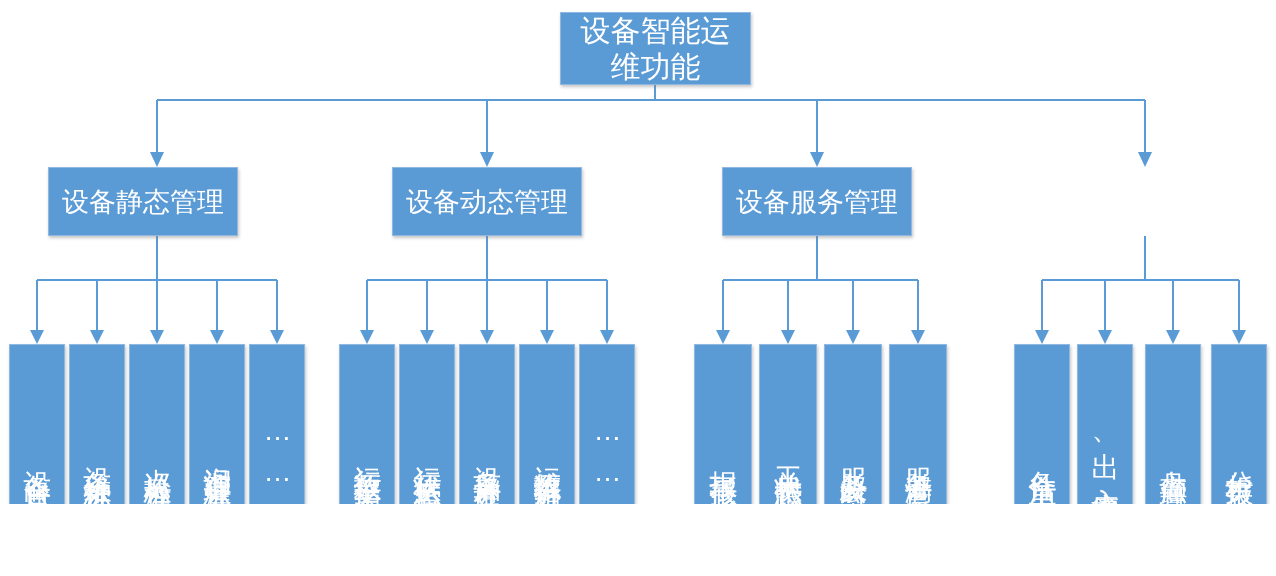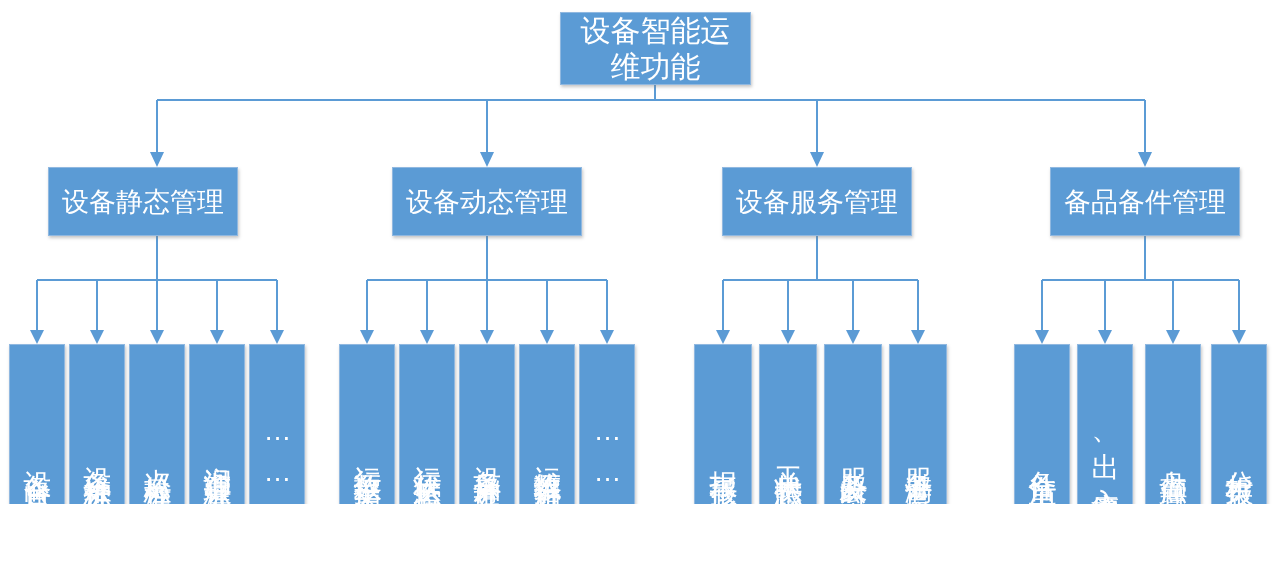--- a/index.html
+++ b/index.html
@@ -131,23 +131,20 @@
 
   <div class="node branch-node" style="left:48px;">
     <span>设备静态管理</span>
   </div>
   <div class="node branch-node" style="left:722px;">
     <span>设备服务管理</span>
   </div>
   <div class="node branch-node" style="left:392px;">
     <span>设备动态管理</span>
   </div>
-  <div class="node branch-node" style="left:1050px;">
-    <span>备品备件管理</span>
-  </div>
 
   <div class="node leaf-node" style="left:9px;width:56px;">
     <span class="vtext">设备台账</span>
   </div>
   <div class="node leaf-node" style="left:69px;width:56px;">
     <span class="vtext">设备维护标准</span>
   </div>
   <div class="node leaf-node" style="left:129px;width:56px;">
     <span class="vtext">点巡检标准</span>
   </div>

